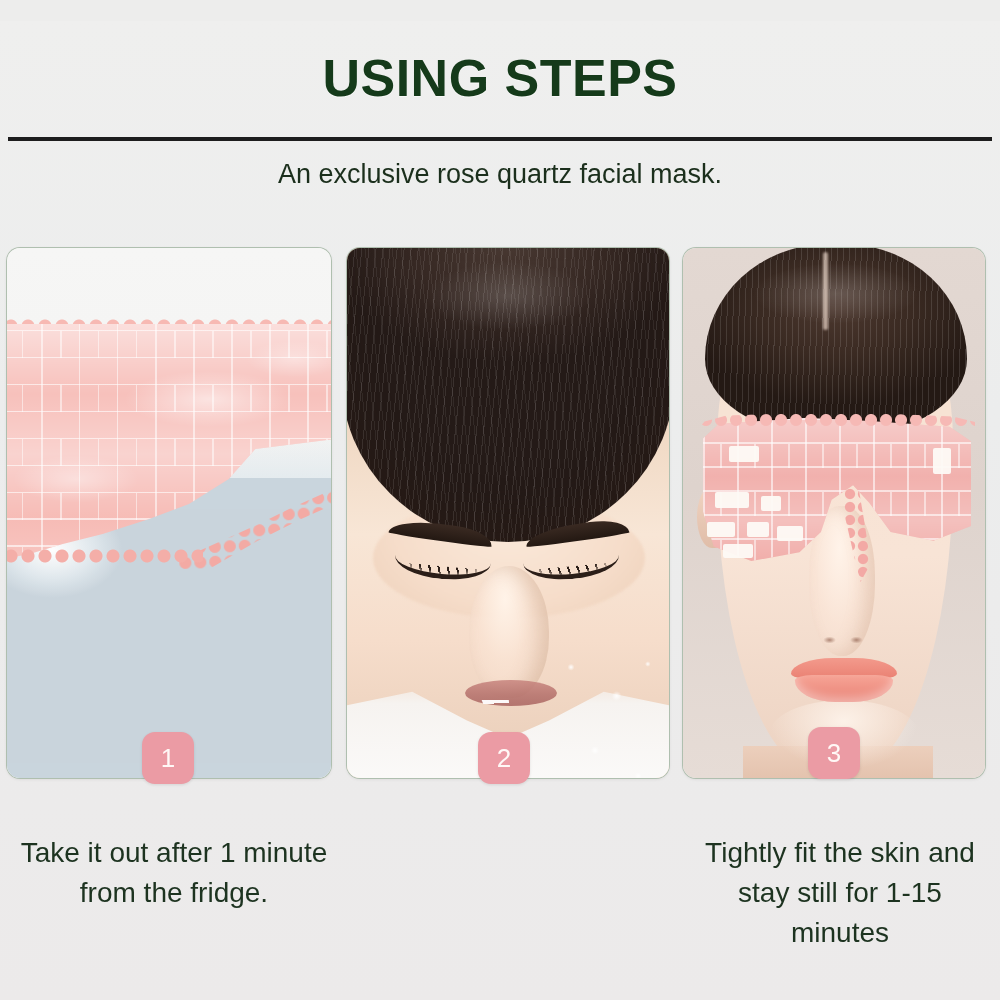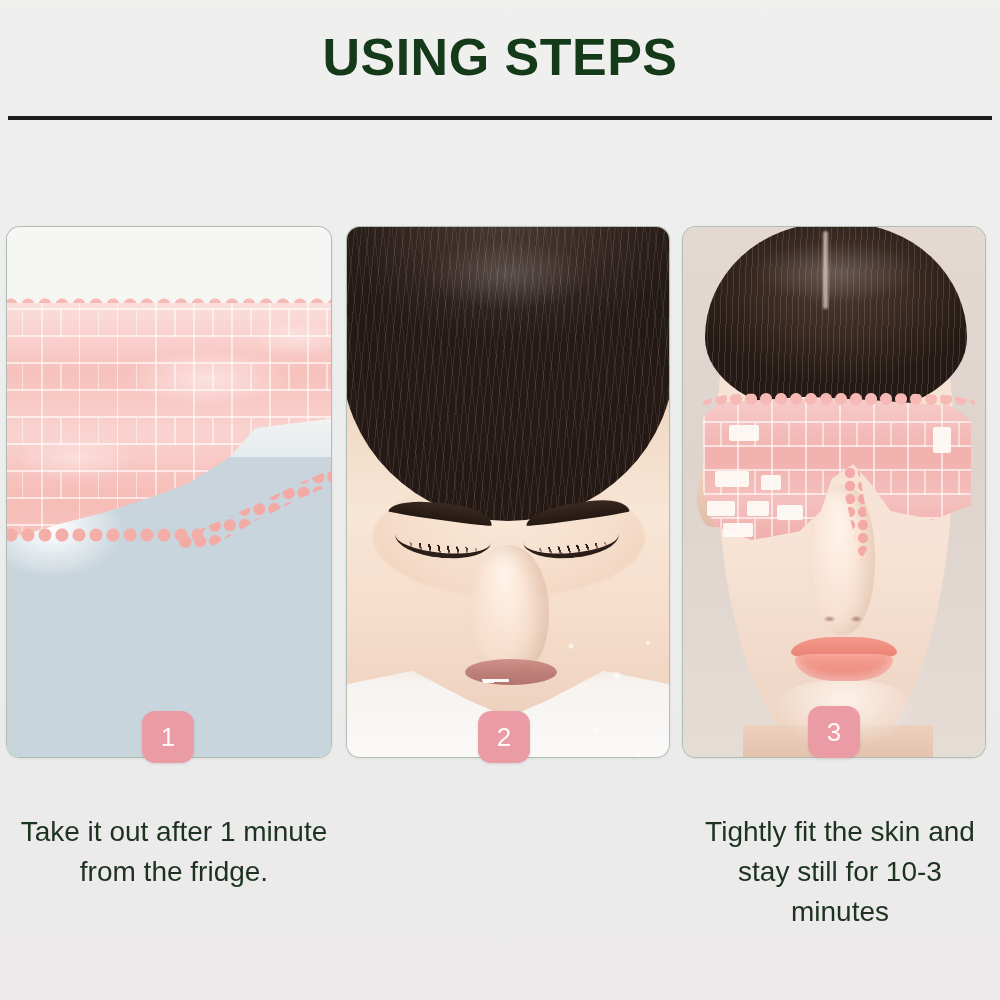--- a/index.html
+++ b/index.html
@@ -7,20 +7,21 @@
   body{
     width:1000px;height:1000px;
     background:#ededec;
     font-family:"Liberation Sans","DejaVu Sans",sans-serif;
     overflow:hidden;
     position:relative;
   }
   .page{
     position:absolute;inset:0;
     background:linear-gradient(180deg,#efefee 0%,#eceded 40%,#eceaea 100%);
+    margin-top:21px;
   }
 
   
   .title{
     position:absolute;top:30px;left:0;width:1000px;
     text-align:center;
     font-size:52px;font-weight:bold;letter-spacing:0.5px;
     color:#153a1a;
     line-height:1.05;
     text-shadow:0 1px 0 rgba(255,255,255,.6);
@@ -344,20 +345,21 @@
   .caption.c2{left:348px;width:320px;}
   .caption.c3{left:690px;width:300px;}
 </style>
 </head>
 <body>
 
 <div class="page">
 
   <div class="title">USING STEPS</div>
   <div class="divider"></div>
+  <div class="subtitle">An exclusive rose quartz facial mask.</div>
 
   <div class="panels">
 
     <div class="panel p1">
       <div class="panel-inner">
         <div class="bg"></div>
         <div class="ice-fade"></div>
         <div class="ice"></div>
         <div class="beads-top"></div>
         <div class="quartz1">
@@ -421,16 +423,16 @@
     </div>
 
   </div>
 
   <div class="badge b1">1</div>
   <div class="badge b2">2</div>
   <div class="badge b3">3</div>
 
   <div class="captions">
     <div class="caption c1">Take it out after 1 minute from the fridge.</div>
-    <div class="caption c3">Tightly fit the skin and stay still for 10-3 minutes</div>
+    <div class="caption c3">Tightly fit the skin and stay still for 1-15 minutes</div>
   </div>
 
 </div>
 
 </body></html>

